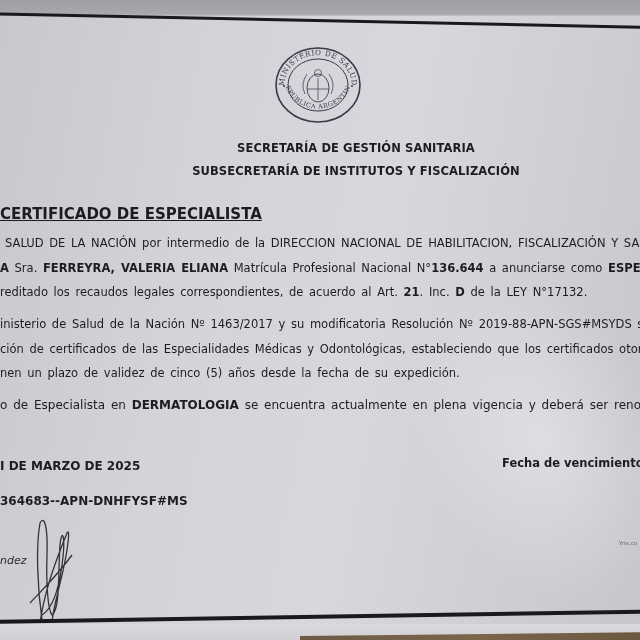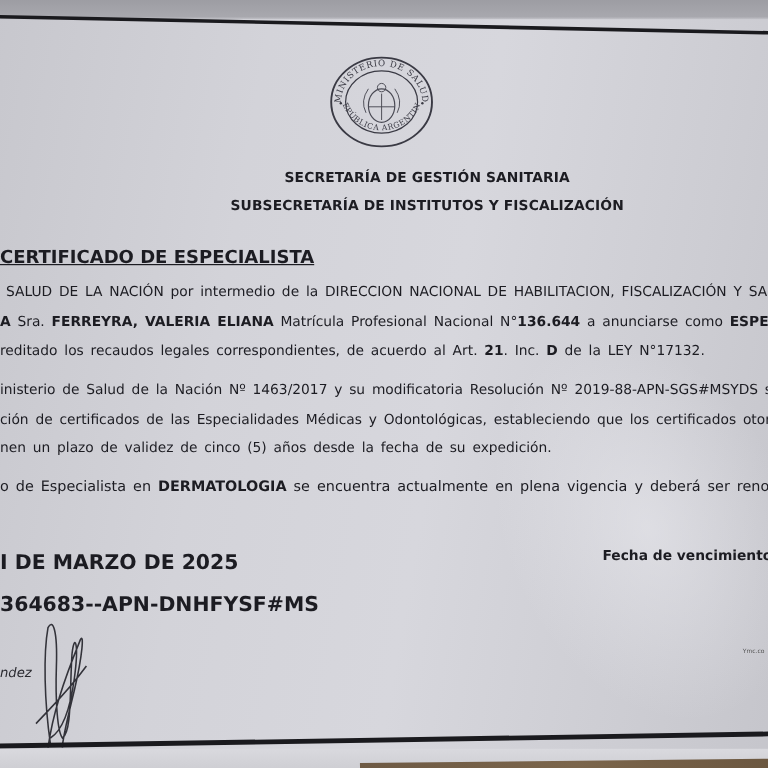--- a/index.html
+++ b/index.html
@@ -49,21 +49,21 @@
     }
     .title {
       position: absolute; left: 0; width: 640px; text-align: left; top: 205px;
       font-weight: bold; font-size: 15px; text-decoration: underline; white-space: nowrap;
     }
     .body-line {
       position: absolute; white-space: nowrap; font-size: 11.5px; word-spacing: 2px;
     }
     .body-line b { font-weight: bold; }
     .bold-line {
-      position: absolute; white-space: nowrap; font-size: 17px; font-weight: bold;
+      position: absolute; white-space: nowrap; font-size: 12px; font-weight: bold;
     }
     .sig-name {
       position: absolute; left: 0px; top: 554px; font-size: 11px; font-style: italic; white-space: nowrap;
       color: #2a2a30;
     }
     .signature { position: absolute; left: 22px; top: 515px; width: 60px; height: 110px; }
     .stamp-mark { position: absolute; left: 619px; top: 540px; font-size: 5px; color: #555; white-space: nowrap; }
   </style>
 </head>
 <body>

